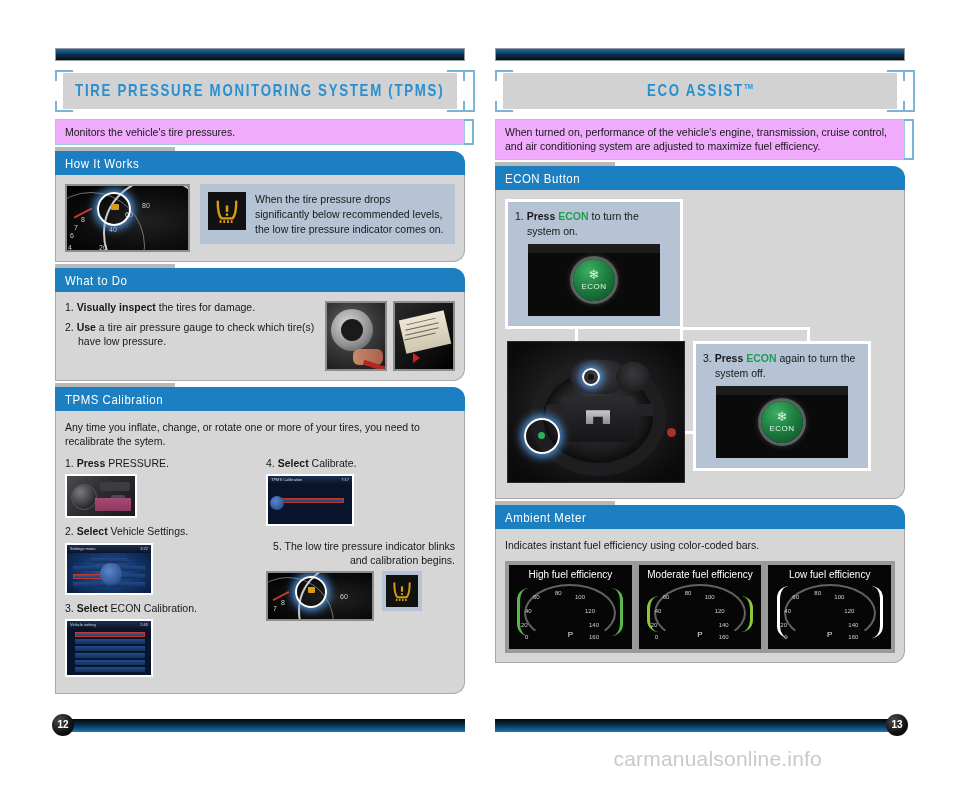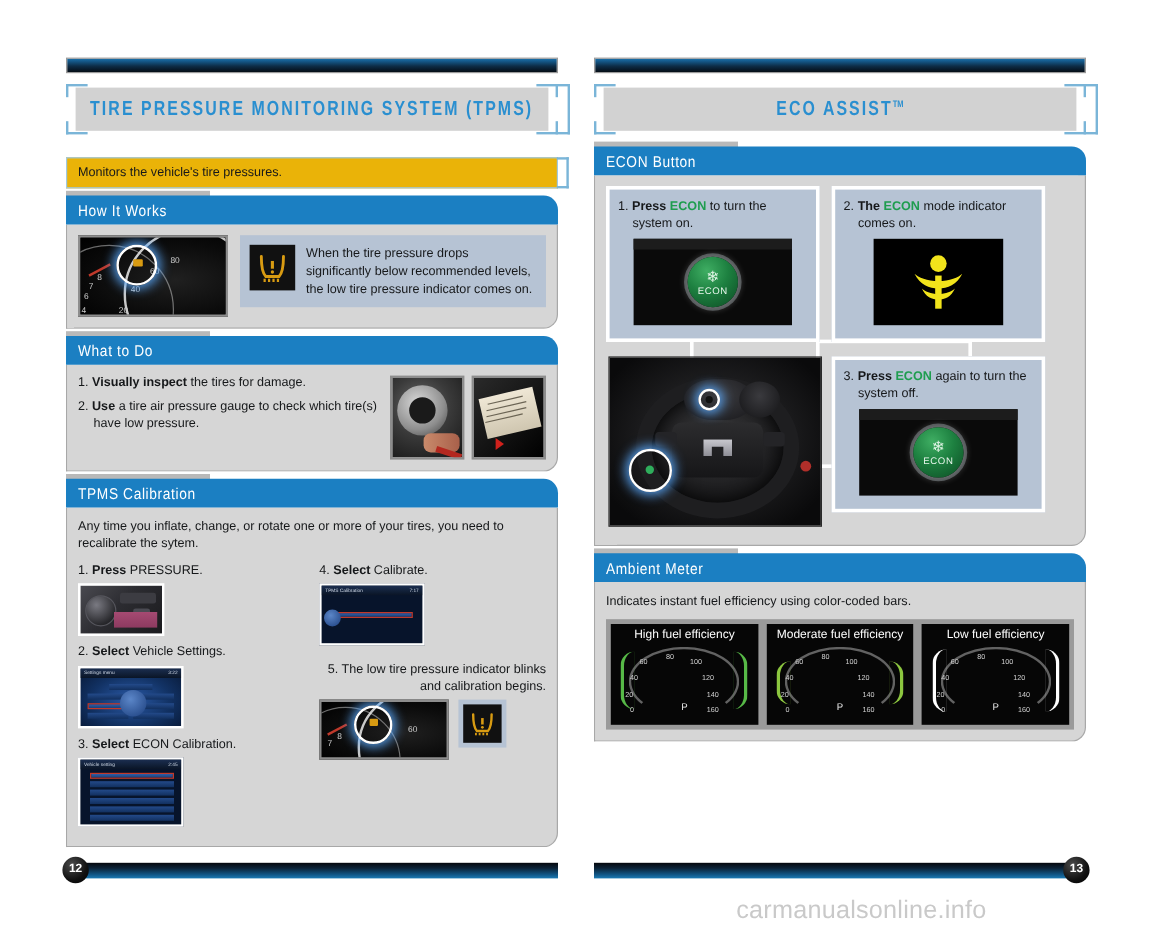--- a/index.html
+++ b/index.html
@@ -53,21 +53,21 @@
   .brk { position:absolute; border-color:#7ab5d8; }
   .brk-tl { left:0; top:0;  width:18px; height:11px; border-left:2px solid #7ab5d8; border-top:2px solid #7ab5d8; }
   .brk-bl { left:0; top:31px; width:18px; height:11px; border-left:2px solid #7ab5d8; border-bottom:2px solid #7ab5d8; }
   .brk-tr { right:0; top:0;  width:18px; height:11px; border-right:2px solid #7ab5d8; border-top:2px solid #7ab5d8; }
   .brk-br { right:0; top:31px; width:18px; height:11px; border-right:2px solid #7ab5d8; border-bottom:2px solid #7ab5d8; }
   .brk-ext { position:absolute; right:-10px; top:0; width:10px; height:42px;
              border-right:2px solid #7ab5d8; border-top:2px solid #7ab5d8; border-bottom:2px solid #7ab5d8;}
 
   
   .substrip {
-    position:relative; margin-top:15px; background:#eab308;
+    position:relative; margin-top:3px; background:#f0abfc;
     border:1px solid #9fc9e2;
     padding:5px 9px; font-size:10.5px; color:#16181a; line-height:1.35;
   }
   .substrip.tall { padding:5px 9px 6px; }
   .substrip .ext {
     position:absolute; right:-10px; top:-1px; bottom:-1px; width:10px;
     border-right:2px solid #7ab5d8; border-top:2px solid #7ab5d8; border-bottom:2px solid #7ab5d8;
   }
 
   
@@ -438,20 +438,24 @@
       <div class="titlebox">
         <span><span>ECO ASSIST</span><sup>TM</sup></span>
       </div>
       <div class="brk brk-tl"></div>
       <div class="brk brk-bl"></div>
       <div class="brk brk-tr"></div>
       <div class="brk brk-br"></div>
       <div class="brk-ext"></div>
     </div>
 
+    <div class="substrip tall">
+      <span>When turned on, performance of the vehicle's engine, transmission, cruise control, and air conditioning system are adjusted to maximize fuel efficiency.</span>
+      <div class="ext"></div>
+    </div>
 
     <div class="panel">
       <div class="panel-tab"></div>
       <div class="panel-head">
         <span>ECON Button</span>
       </div>
       <div class="panel-body">
         <div class="econ-grid">
 
           <div class="connector" style="left:70px; top:128px; width:3px; height:32px;"></div>
@@ -469,37 +473,20 @@
             </div>
             <div class="econ-btn-shot" style="margin:0 auto;width:132px;height:72px;display:flex;align-items:center;justify-content:center;">
               <div style="position:absolute;left:0;right:0;top:0;height:9px;background:#1c1c1c;"></div>
               <div class="econ-circle" style="width:42px;height:42px;">
                 <span class="leaf">❄</span>
                 <span class="word">ECON</span>
               </div>
             </div>
           </div>
 
-          <div class="econ-card" style="left:188px; top:0; width:178px; height:130px;">
-            <div class="cap">
-              <span>2.</span>
-              <b>The</b>
-              <b class="econ-word">ECON</b><span> mode indicator comes on.</span>
-            </div>
-            <div class="leaf-ind" style="margin:0 auto;width:108px;height:72px;">
-              <svg viewBox="0 0 60 62" style="width:46px;height:50px;" aria-hidden="true">
-                <circle cx="30" cy="11" r="9" fill="#f2e41b"></circle>
-                <path d="M30 30 C18 30 8 26 4 22 C10 34 20 38 30 38 Z" fill="#f2e41b"></path>
-                <path d="M30 30 C42 30 52 26 56 22 C50 34 40 38 30 38 Z" fill="#f2e41b"></path>
-                <path d="M30 44 C22 44 15 41 12 38 C16 47 23 50 30 50 Z" fill="#f2e41b"></path>
-                <path d="M30 44 C38 44 45 41 48 38 C44 47 37 50 30 50 Z" fill="#f2e41b"></path>
-                <rect x="26.5" y="24" width="7" height="36" fill="#f2e41b"></rect>
-              </svg>
-            </div>
-          </div>
 
           <div class="wheel-shot" style="left:2px; top:142px; width:178px; height:142px;">
             <div style="position:absolute;left:22px;top:16px;width:136px;height:118px;border-radius:50%;
                         border:13px solid #1e1e20; box-shadow:inset 0 0 18px #000;"></div>
             <div style="position:absolute;left:52px;top:54px;width:76px;height:46px;border-radius:8px;
                         background:linear-gradient(to bottom,#2c2c2e,#161618);"></div>
             <div style="position:absolute;left:78px;top:68px;width:24px;height:14px;
                         background:linear-gradient(to bottom,#c9c9cf,#8e8e96);
                         clip-path:polygon(0 0,100% 0,100% 100%,70% 100%,70% 45%,30% 45%,30% 100%,0 100%);"></div>
             <div style="position:absolute;left:62px;top:18px;width:58px;height:34px;border-radius:50%/60%;

